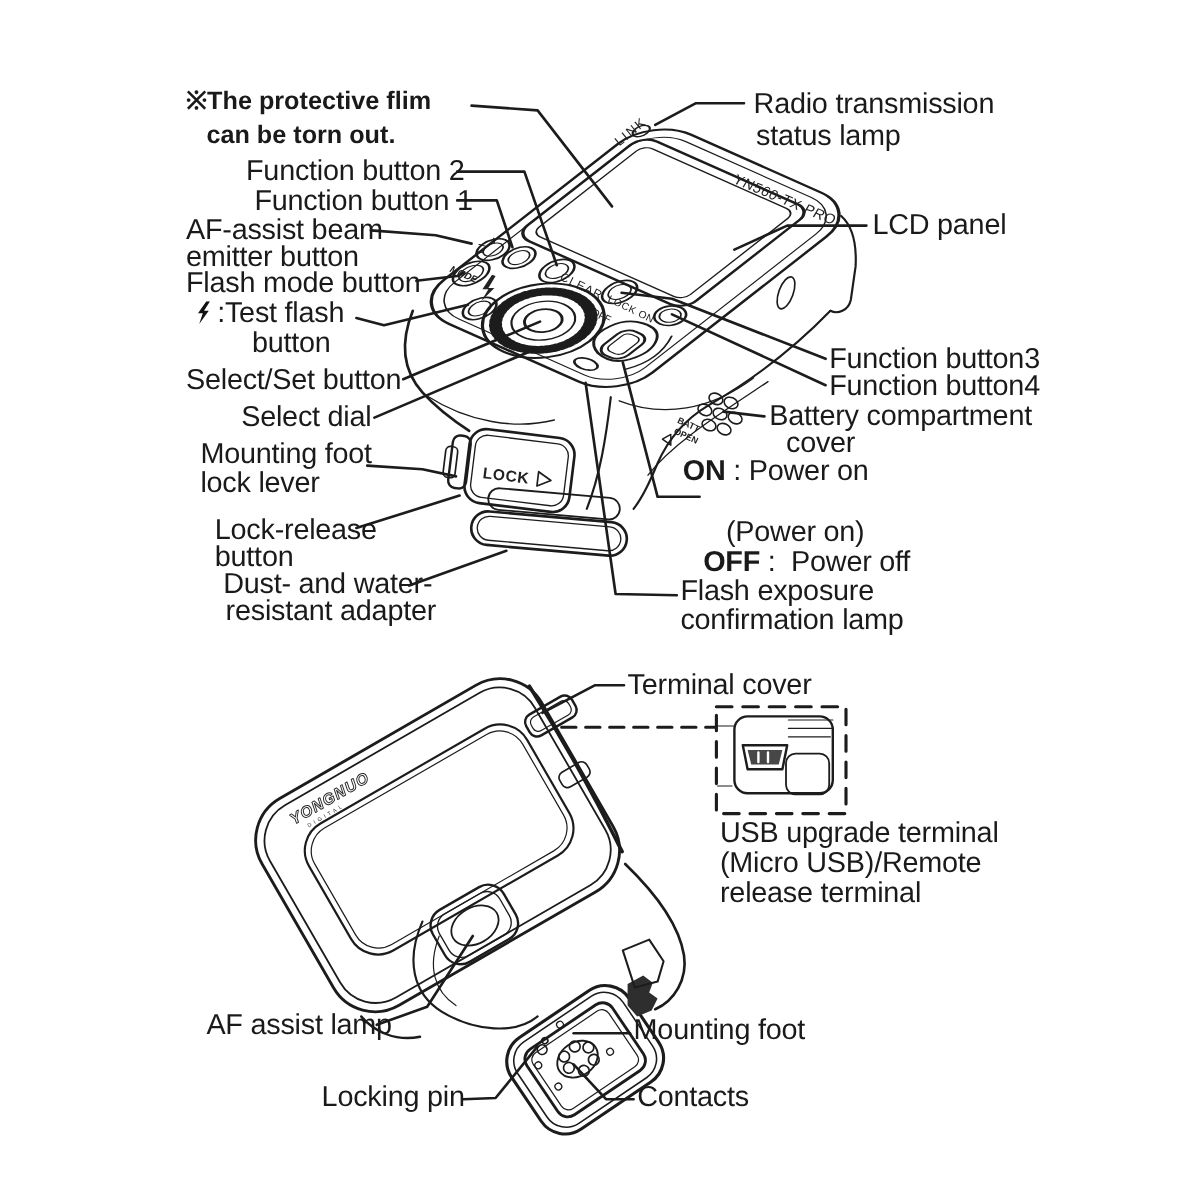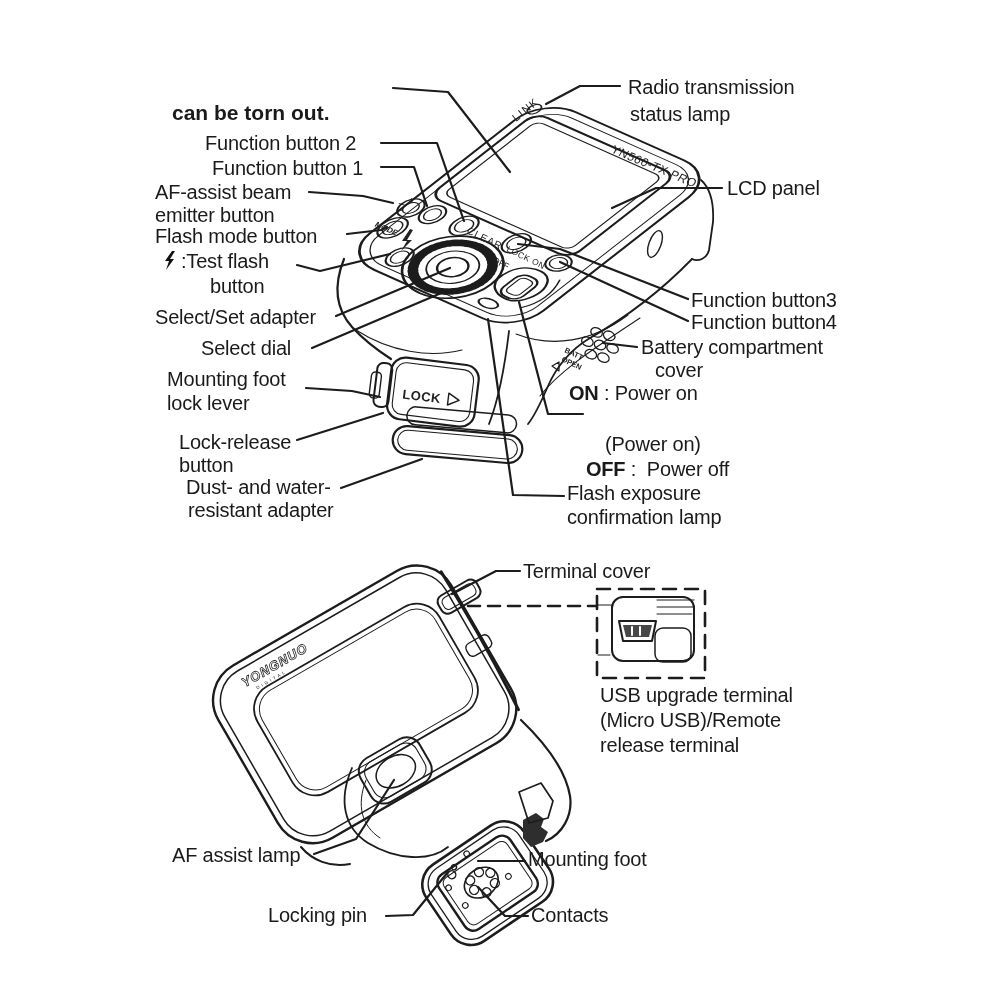--- a/index.html
+++ b/index.html
@@ -1,19 +1,19 @@
 <!DOCTYPE html>
 <html><head>
 <meta charset="utf-8">
 <style>
   html,body{margin:0;padding:0;background:#fff;}
   .stage{position:relative;width:1000px;height:1000px;background:#ffffff;overflow:hidden;
          font-family:"Liberation Sans",sans-serif;color:#1a1a1a;}
   .art{position:absolute;left:0;top:0;}
-  .lbl{position:absolute;font-size:20px;line-height:24px;white-space:nowrap;letter-spacing:-0.2px;}
+  .lbl{position:absolute;font-size:24px;line-height:24px;white-space:nowrap;letter-spacing:-0.2px;}
   .lbl .b{font-weight:bold;}
   .note{font-size:21px;font-weight:bold;letter-spacing:0;}
   .bolt-ic{vertical-align:-3px;margin-right:5px;}
   svg text{font-family:"Liberation Sans",sans-serif;fill:#222;stroke:none;}
   svg text.hollow{fill:none;stroke:#2a2a2a;stroke-width:0.8;font-weight:bold;font-style:italic;}
 </style>
 </head>
 <body>
 
 <div class="stage">
@@ -215,36 +215,37 @@
         <text transform="translate(374,226) rotate(24) skewX(-12)" font-size="8" font-weight="bold">MODE</text>
         <text transform="translate(564,352) rotate(25)" font-size="7.5" font-weight="bold">BATT</text>
         <text transform="translate(561,361) rotate(25)" font-size="7.5" font-weight="bold">OPEN</text>
         <text transform="translate(393,356) rotate(7) translate(14,41)" font-size="13" font-weight="600" letter-spacing="0.5">LOCK</text>
         <text class="hollow" transform="translate(208,688) rotate(-30) translate(32,18)" font-size="13" letter-spacing="1">YONGNUO</text>
         <text transform="translate(208,688) rotate(-30) translate(42,26)" font-size="4.5" letter-spacing="2.5">DIGITAL</text>
       </g>
     </g>
   </svg>
 
+  <div class="lbl note" style="left:155px;top:73px">※The protective flim</div>
   <div class="lbl note" style="left:172px;top:101px">can be torn out.</div>
 
   <div class="lbl" style="left:205px;top:131px">Function button 2</div>
   <div class="lbl" style="left:212px;top:156px">Function button 1</div>
   <div class="lbl" style="left:155px;top:180px">AF-assist beam</div>
   <div class="lbl" style="left:155px;top:203px">emitter button</div>
   <div class="lbl" style="left:155px;top:224px">Flash mode button</div>
 
   <div class="lbl" style="left:163px;top:249px">
     <svg class="bolt-ic" width="13" height="20" viewBox="0 0 13 20">
         <path d="M9 0 L2 10 H6 L3 19 L11 8 H7 L12 0 Z" fill="#111"></path>
       </svg><span>:Test flash</span>
   </div>
   <div class="lbl" style="left:210px;top:274px">button</div>
 
-  <div class="lbl" style="left:155px;top:305px">Select/Set adapter</div>
+  <div class="lbl" style="left:155px;top:305px">Select/Set button</div>
   <div class="lbl" style="left:201px;top:336px">Select dial</div>
   <div class="lbl" style="left:167px;top:367px">Mounting foot</div>
   <div class="lbl" style="left:167px;top:391px">lock lever</div>
   <div class="lbl" style="left:179px;top:430px">Lock-release</div>
   <div class="lbl" style="left:179px;top:453px">button</div>
   <div class="lbl" style="left:186px;top:475px">Dust- and water-</div>
   <div class="lbl" style="left:188px;top:498px">resistant adapter</div>
 
   <div class="lbl" style="left:628px;top:75px">Radio transmission</div>
   <div class="lbl" style="left:630px;top:102px">status lamp</div>

